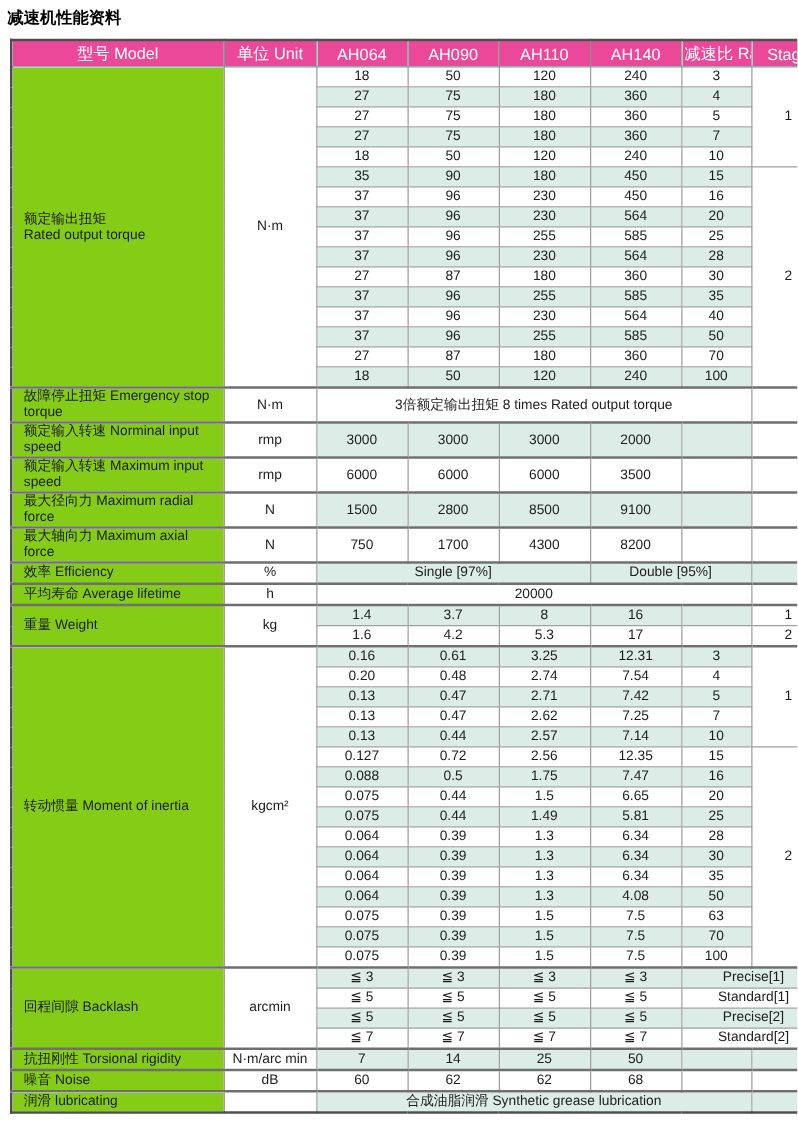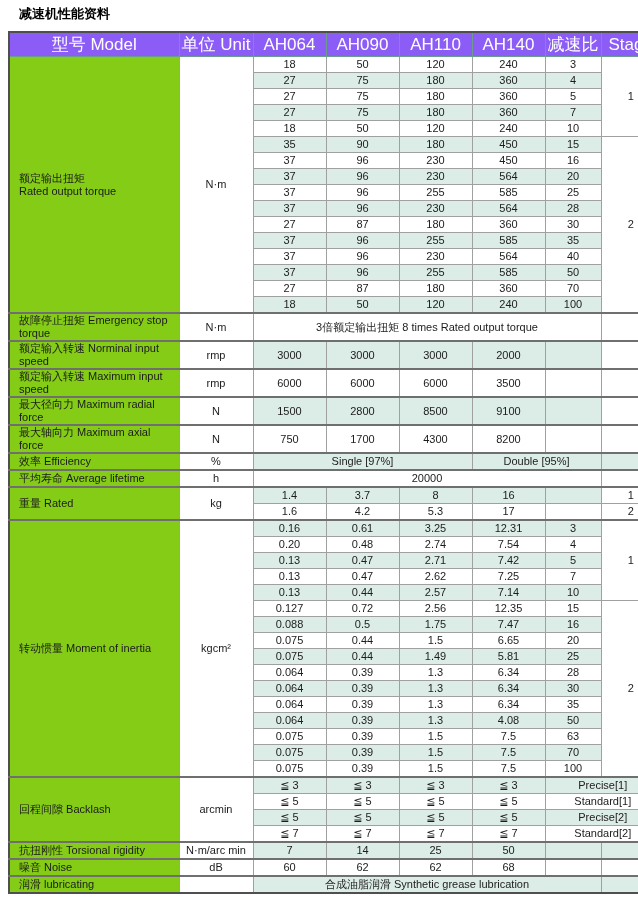--- a/index.html
+++ b/index.html
@@ -5,35 +5,35 @@
   html,body { margin:0; padding:0; background:#fff; }
   .page {
     position:relative;
     width:638px; height:900px;
     background:#fff;
     overflow:hidden;
     font-family:"Liberation Sans", sans-serif;
     color:#000;
   }
   .titles { padding:5px 0 0 6px; }
-  .title-zh { font-size:13px; font-weight:bold; line-height:17px;margin-left:13px; }
+  .title-zh { font-size:13px; font-weight:bold; line-height:17px; }
   .title-en { font-size:12.5px; line-height:16px; }
 
   table.perf {
     border-collapse:collapse;
     table-layout:fixed;
     margin:9px 0 0 8px;
     width:652px;
     border:2px solid #4f4f4f;
   }
   table.perf th {
-    background:#8b5cf6;
+    background:#ec4899;
     color:#ffffff;
     font-weight:normal;
-    font-size:17px;
+    font-size:13px;
     height:20px;
     border:1px solid #6b9c8c;
     border-top:1px solid #3e7c6c;
     padding:0 2px;
     overflow:hidden;
     white-space:nowrap;
   }
   table.perf td {
     border:1px solid #a0a0a0;
     font-size:11px;
@@ -257,21 +257,21 @@
           <td colspan="2" class="span">Double [95%]</td>
           <td class="stage" data-tint="1"></td>
         </tr>
         <tr class="sec">
           <td class="label">平均寿命 Average lifetime</td>
           <td class="unit">h</td>
           <td colspan="5" class="span">20000</td>
           <td class="stage"></td>
         </tr>
         <tr class="tint sec">
-          <td rowspan="2" class="label">重量 Rated</td>
+          <td rowspan="2" class="label">重量 Weight</td>
           <td rowspan="2" class="unit">kg</td>
           <td class="value">1.4</td>
           <td class="value">3.7</td>
           <td class="value">8</td>
           <td class="value">16</td>
           <td class="ratio"></td>
           <td class="stage">1</td>
         </tr>
         <tr>
           <td class="value">1.6</td>

